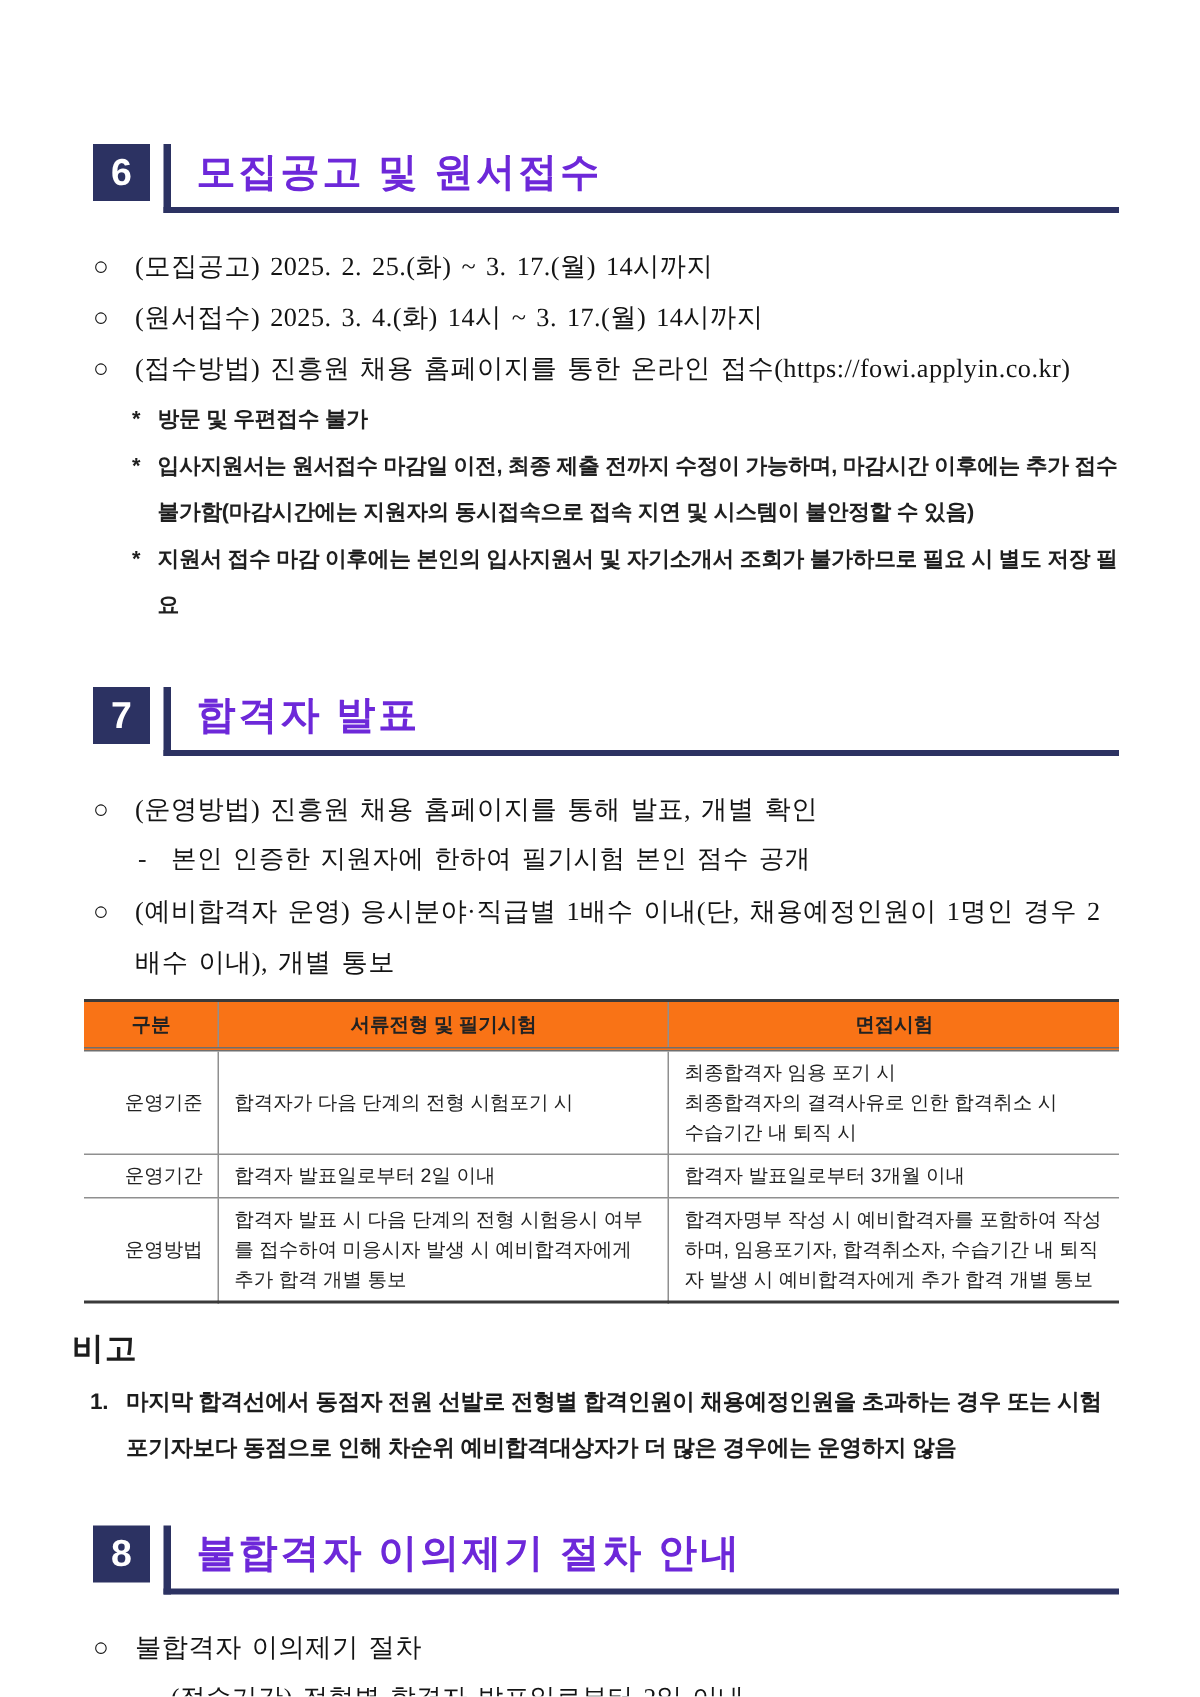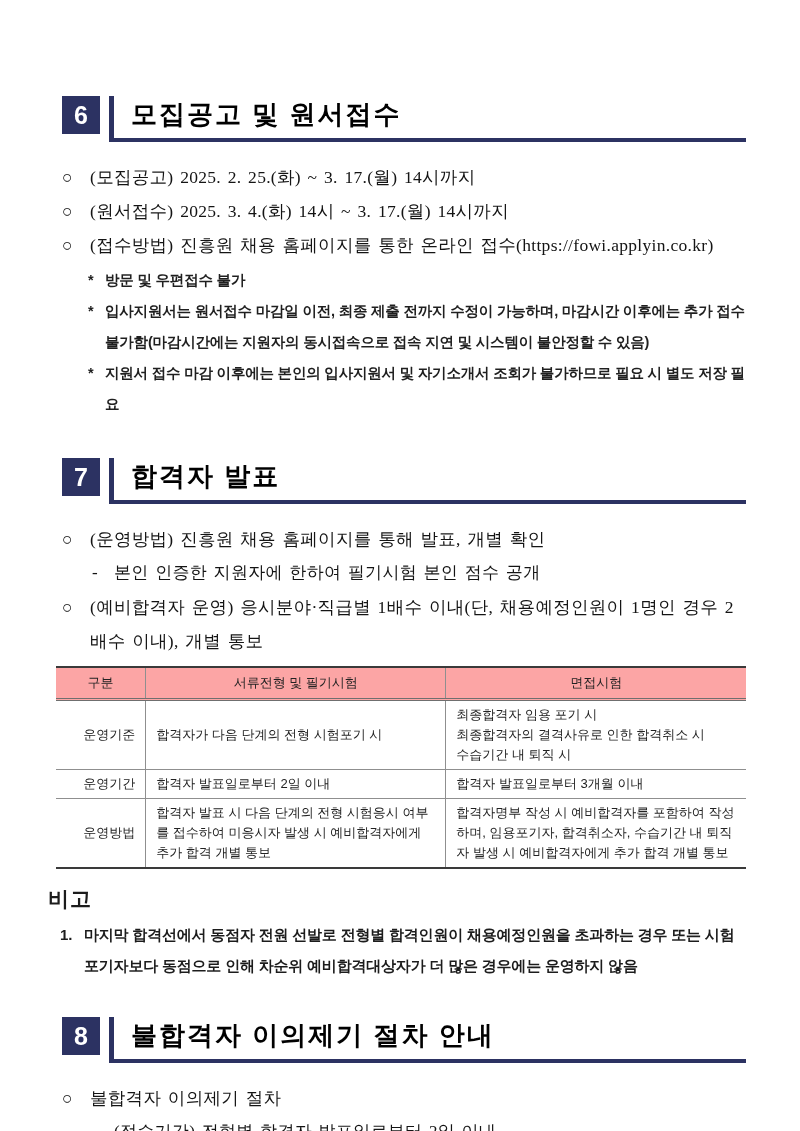--- a/index.html
+++ b/index.html
@@ -14,42 +14,42 @@
     width:38px;height:38px;flex:none;background:#2c3262;color:#fff;
     font-family:"Liberation Sans",sans-serif;font-weight:bold;font-size:25px;
     display:flex;align-items:center;justify-content:center;
   }
   .sec-titlewrap{
     flex:1;margin-left:9px;border-left:5px solid #2c3262;border-bottom:4px solid #2c3262;
     padding:0 0 6px 17px;
   }
   .sec-title{
     margin:0;font-family:"Liberation Sans",sans-serif;font-size:26px;font-weight:bold;
-    letter-spacing:2px;color:#000000;line-height:36px;white-space:nowrap;
+    letter-spacing:2px;color:#6d28d9;line-height:36px;white-space:nowrap;
   }
   
   .bullets{list-style:none;margin:0 0 0 14px;padding:0;}
   .bullets li{display:flex;font-size:17.5px;line-height:34px;letter-spacing:.3px;word-spacing:2px;}
   .bullets .marker{width:28px;flex:none;}
   .bullets li.sub{margin-left:30px;font-size:17px;}
   .bullets li.sub .marker{width:22px;}
   
   .notes{list-style:none;margin:3px 0 0 40px;padding:0;font-family:"Liberation Sans",sans-serif;}
   .notes li{display:flex;font-size:14.5px;line-height:31px;font-weight:600;color:#1f1f1f;letter-spacing:-0.2px;}
   .notes .marker{width:17px;flex:none;}
   
   .tbl{
     width:calc(100% - 8px);margin:8px 0 0 8px;border-collapse:collapse;
     font-family:"Liberation Sans",sans-serif;font-size:13px;color:#222;
     border-top:2px solid #3a3a3a;border-bottom:2px solid #3a3a3a;
   }
   .tbl th,.tbl td{border:1px solid #8f8f8f;padding:4px 10px;line-height:20px;vertical-align:middle;}
   .tbl tr>*:first-child{border-left:none;}
   .tbl tr>*:last-child{border-right:none;}
-  .tbl thead th{background:#fca5a5;text-align:center;font-weight:normal;border-bottom:3px double #6f6f6f;padding:5px 8px;}
+  .tbl thead th{background:#f97316;text-align:center;font-weight:bold;border-bottom:3px double #6f6f6f;padding:5px 8px;}
   .tbl tbody th{text-align:right;font-weight:normal;width:13%;}
   .tbl td.c1{width:43.5%;}
   .tbl td.c2{width:43.5%;}
   .pre{white-space:pre-line;margin-top:20px;}
   
   .remark{margin-top:16px;font-family:"Liberation Sans",sans-serif;color:#1c1c1c;}
   .remark-title{font-size:21px;font-weight:bold;letter-spacing:1px;}
   .remark-item{display:flex;margin:6px 0 0 12px;font-size:15px;font-weight:600;line-height:31px;letter-spacing:-0.2px;}
   .remark-item .marker{width:24px;flex:none;}
   

